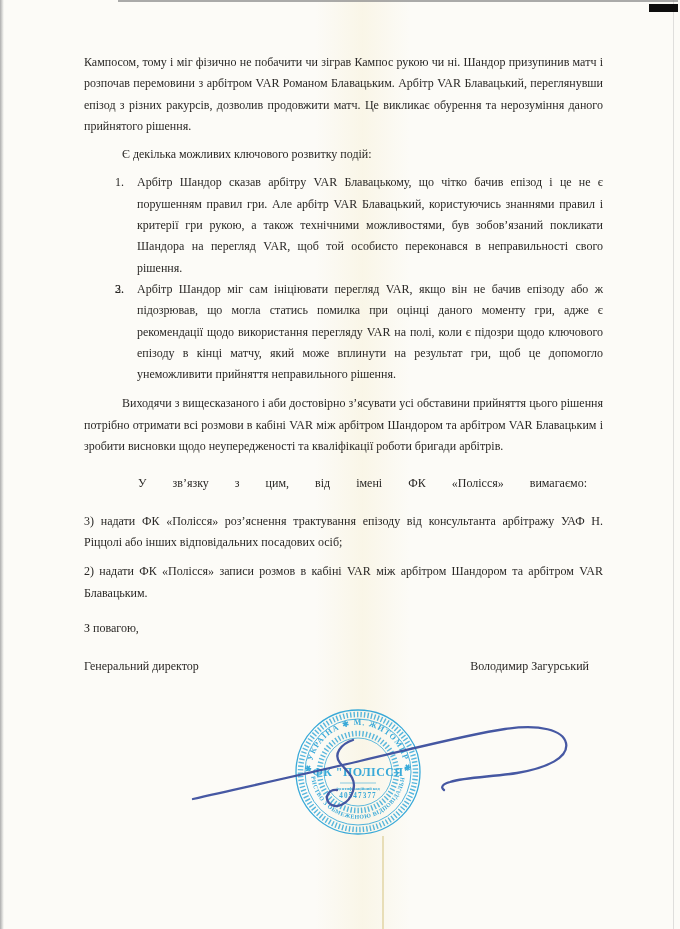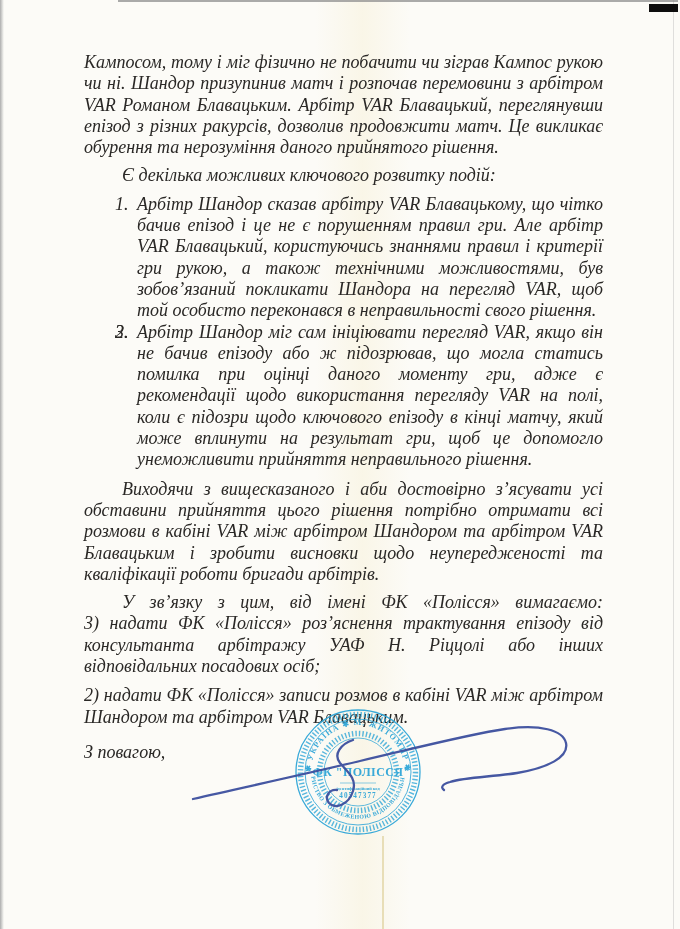--- a/index.html
+++ b/index.html
@@ -23,27 +23,26 @@
   .corner-mark { position: absolute; left: 649px; top: 4px; width: 29px; height: 8px;
                  background: #0e0e0e; }
   .fold-band   { position: absolute; left: 315px; top: 0; bottom: 0; width: 95px;
                  background: linear-gradient(90deg, rgba(0,0,0,0), rgba(236,218,150,.16), rgba(0,0,0,0)); }
   .fold-line   { position: absolute; left: 382px; top: 836px; bottom: 0; width: 2px;
                  background: rgba(213,196,128,.5); }
 
   
   .content {
     position: absolute; left: 84px; top: 52px; width: 519px;
-    font-size: 18px; line-height: 21.3px;
+    font-size: 12px; line-height: 21.3px;
     text-align: justify;
-    font-style: italic;
   }
   .para { margin: 0 0 7px 0; }
   .indent { text-indent: 38px; }
-  .spread { text-align: justify; text-align-last: justify; text-indent: 38px; margin: 0; }
+  .spread { text-align: justify; text-align-last: justify; text-indent: 38px; margin: 16px; }
   .mt { margin-top: 8px; }
 
   ol.num-list { list-style: none; margin: 4px 0 8px 0; padding: 0; }
   ol.num-list li { position: relative; padding-left: 53px; text-align: justify; }
   ol.num-list .num { position: absolute; left: 31px; top: 0; }
 
   .demand { margin: 0 0 8px 0; }
   .salutation { margin: 14px 0 17px 0; text-align: left; }
   .sign-row { margin-top: 9px; display: flex; justify-content: space-between; align-items: baseline; }
   .signer-name { padding-right: 14px; }
@@ -84,20 +83,22 @@
     </ol>
 
     <p class="para indent">Виходячи з вищесказаного і аби достовірно з’ясувати усі обставини прийняття цього рішення потрібно отримати всі розмови в кабіні VAR між арбітром Шандором та арбітром VAR Блавацьким і зробити висновки щодо неупередженості та кваліфікації роботи бригади арбітрів.</p>
 
     <p class="spread">У зв’язку з цим, від імені ФК «Полісся» вимагаємо:</p>
     <p class="demand">3) надати ФК «Полісся» роз’яснення трактування епізоду від консультанта арбітражу УАФ Н. Ріццолі або інших відповідальних посадових осіб;</p>
     <p class="demand mt">2) надати ФК «Полісся» записи розмов в кабіні VAR між арбітром Шандором та арбітром VAR Блавацьким.</p>
 
     <p class="salutation">З повагою,</p>
     <div class="sign-row">
+      <span>Генеральний директор</span>
+      <span class="signer-name">Володимир Загурський</span>
     </div>
   </div>
 
   <div class="stamp-wrap">
     <svg viewBox="0 0 136 136" width="136" height="136">
       <defs>
         <path id="arcTop" d="M 21.7,76.2 A 47,47 0 1 1 114.3,76.2" fill="none"></path>
         <path id="arcBottom" d="M 21.2,72.1 A 47,47 0 0 0 114.8,72.1" fill="none"></path>
       </defs>
       <g stroke="#2ba4d7" fill="none">

